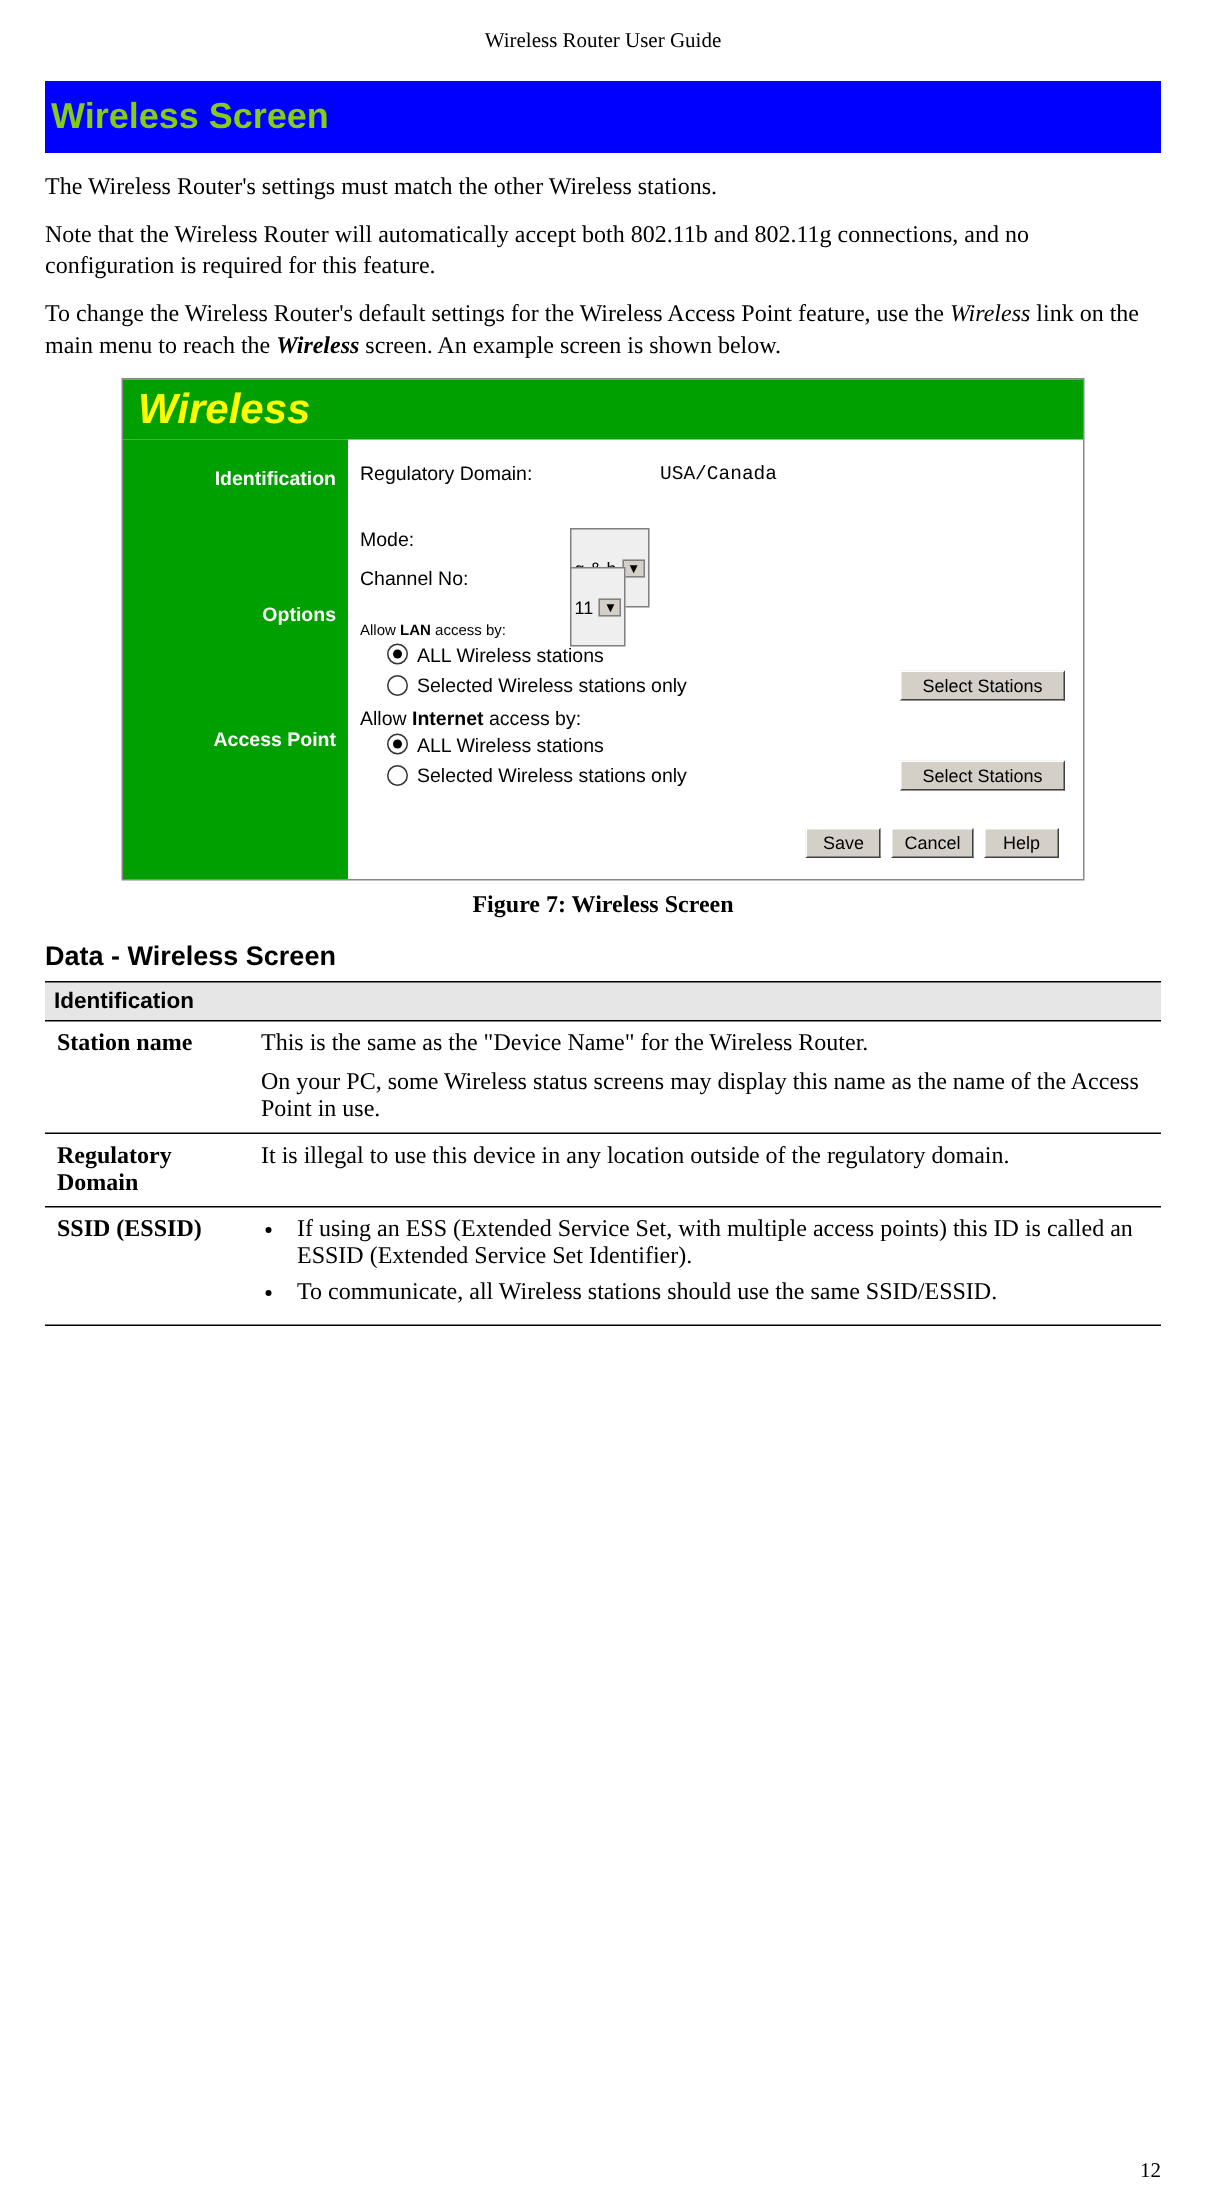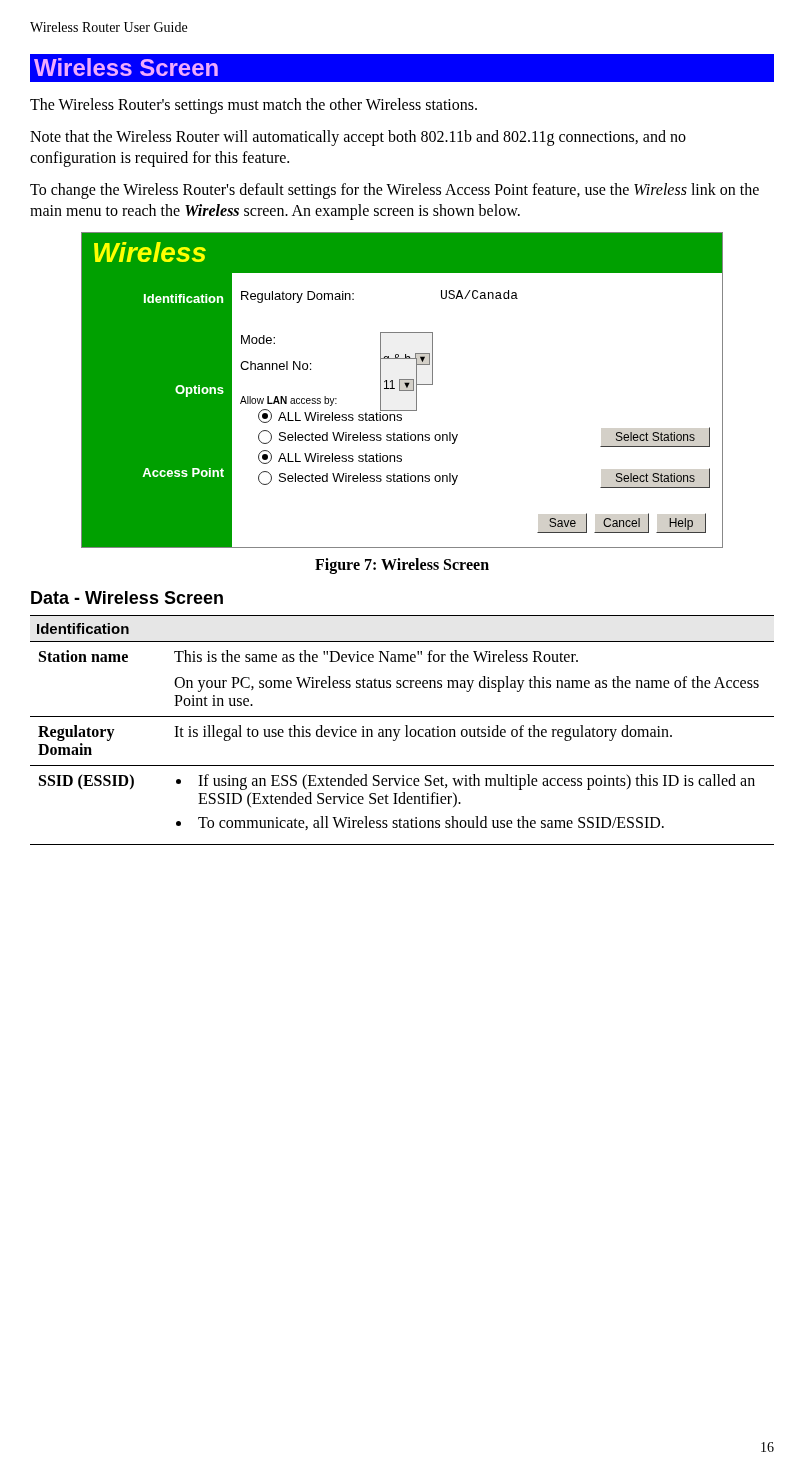--- a/index.html
+++ b/index.html
@@ -8,28 +8,29 @@
     margin: 0;
     padding: 20px 30px;
     background: #fff;
     color: #000;
     width: 804px;
     box-sizing: border-box;
   }
   .doc-header {
     font-size: 14px;
     margin-bottom: 18px;
+    text-align: center;
   }
   .section-title {
     background: #0000ff;
-    color: #f0abfc;
+    color: #84cc16;
     font-family: Arial, sans-serif;
     font-weight: bold;
     font-size: 24px;
-    padding: 0 4px;
+    padding: 10px 4px;
     margin-bottom: 12px;
   }
   .body-text {
     font-size: 16px;
     line-height: 1.35;
     margin: 6px 0 10px 0;
   }
   .italic { font-style: italic; }
   .bold-italic { font-style: italic; font-weight: bold; }
   .figure-wrap {
@@ -235,20 +236,23 @@
           <span>Allow </span><b>LAN</b><span> access by:</span>
         </div>
         <div class="fig-radio-row">
             <span class="fig-radio checked"></span>
             <span>ALL Wireless stations</span>
           </div>
         <div class="fig-radio-row">
           <span class="fig-radio"></span>
             <span>Selected Wireless stations only</span>
           <span style="flex:1; text-align:right;"><span class="fig-btn" style="min-width:110px;">Select Stations</span></span>
+        </div>
+        <div style="font-size:13px; margin-top:4px;">
+          <span>Allow </span><b>Internet</b><span> access by:</span>
         </div>
         <div class="fig-radio-row">
             <span class="fig-radio checked"></span>
             <span>ALL Wireless stations</span>
           </div>
         <div class="fig-radio-row">
           <span class="fig-radio"></span>
             <span>Selected Wireless stations only</span>
           <span style="flex:1; text-align:right;"><span class="fig-btn" style="min-width:110px;">Select Stations</span></span>
         </div>
@@ -288,13 +292,13 @@
     <td>
       <ul>
         <li>If using an ESS (Extended Service Set, with multiple access points) this ID is called an ESSID (Extended Service Set Identifier).</li>
         <li>To communicate, all Wireless stations should use the same SSID/ESSID.</li>
       </ul>
     </td>
   </tr>
 </tbody>
   </table>
 
-<div class="page-num">16</div>
+<div class="page-num">12</div>
 
 </body></html>

